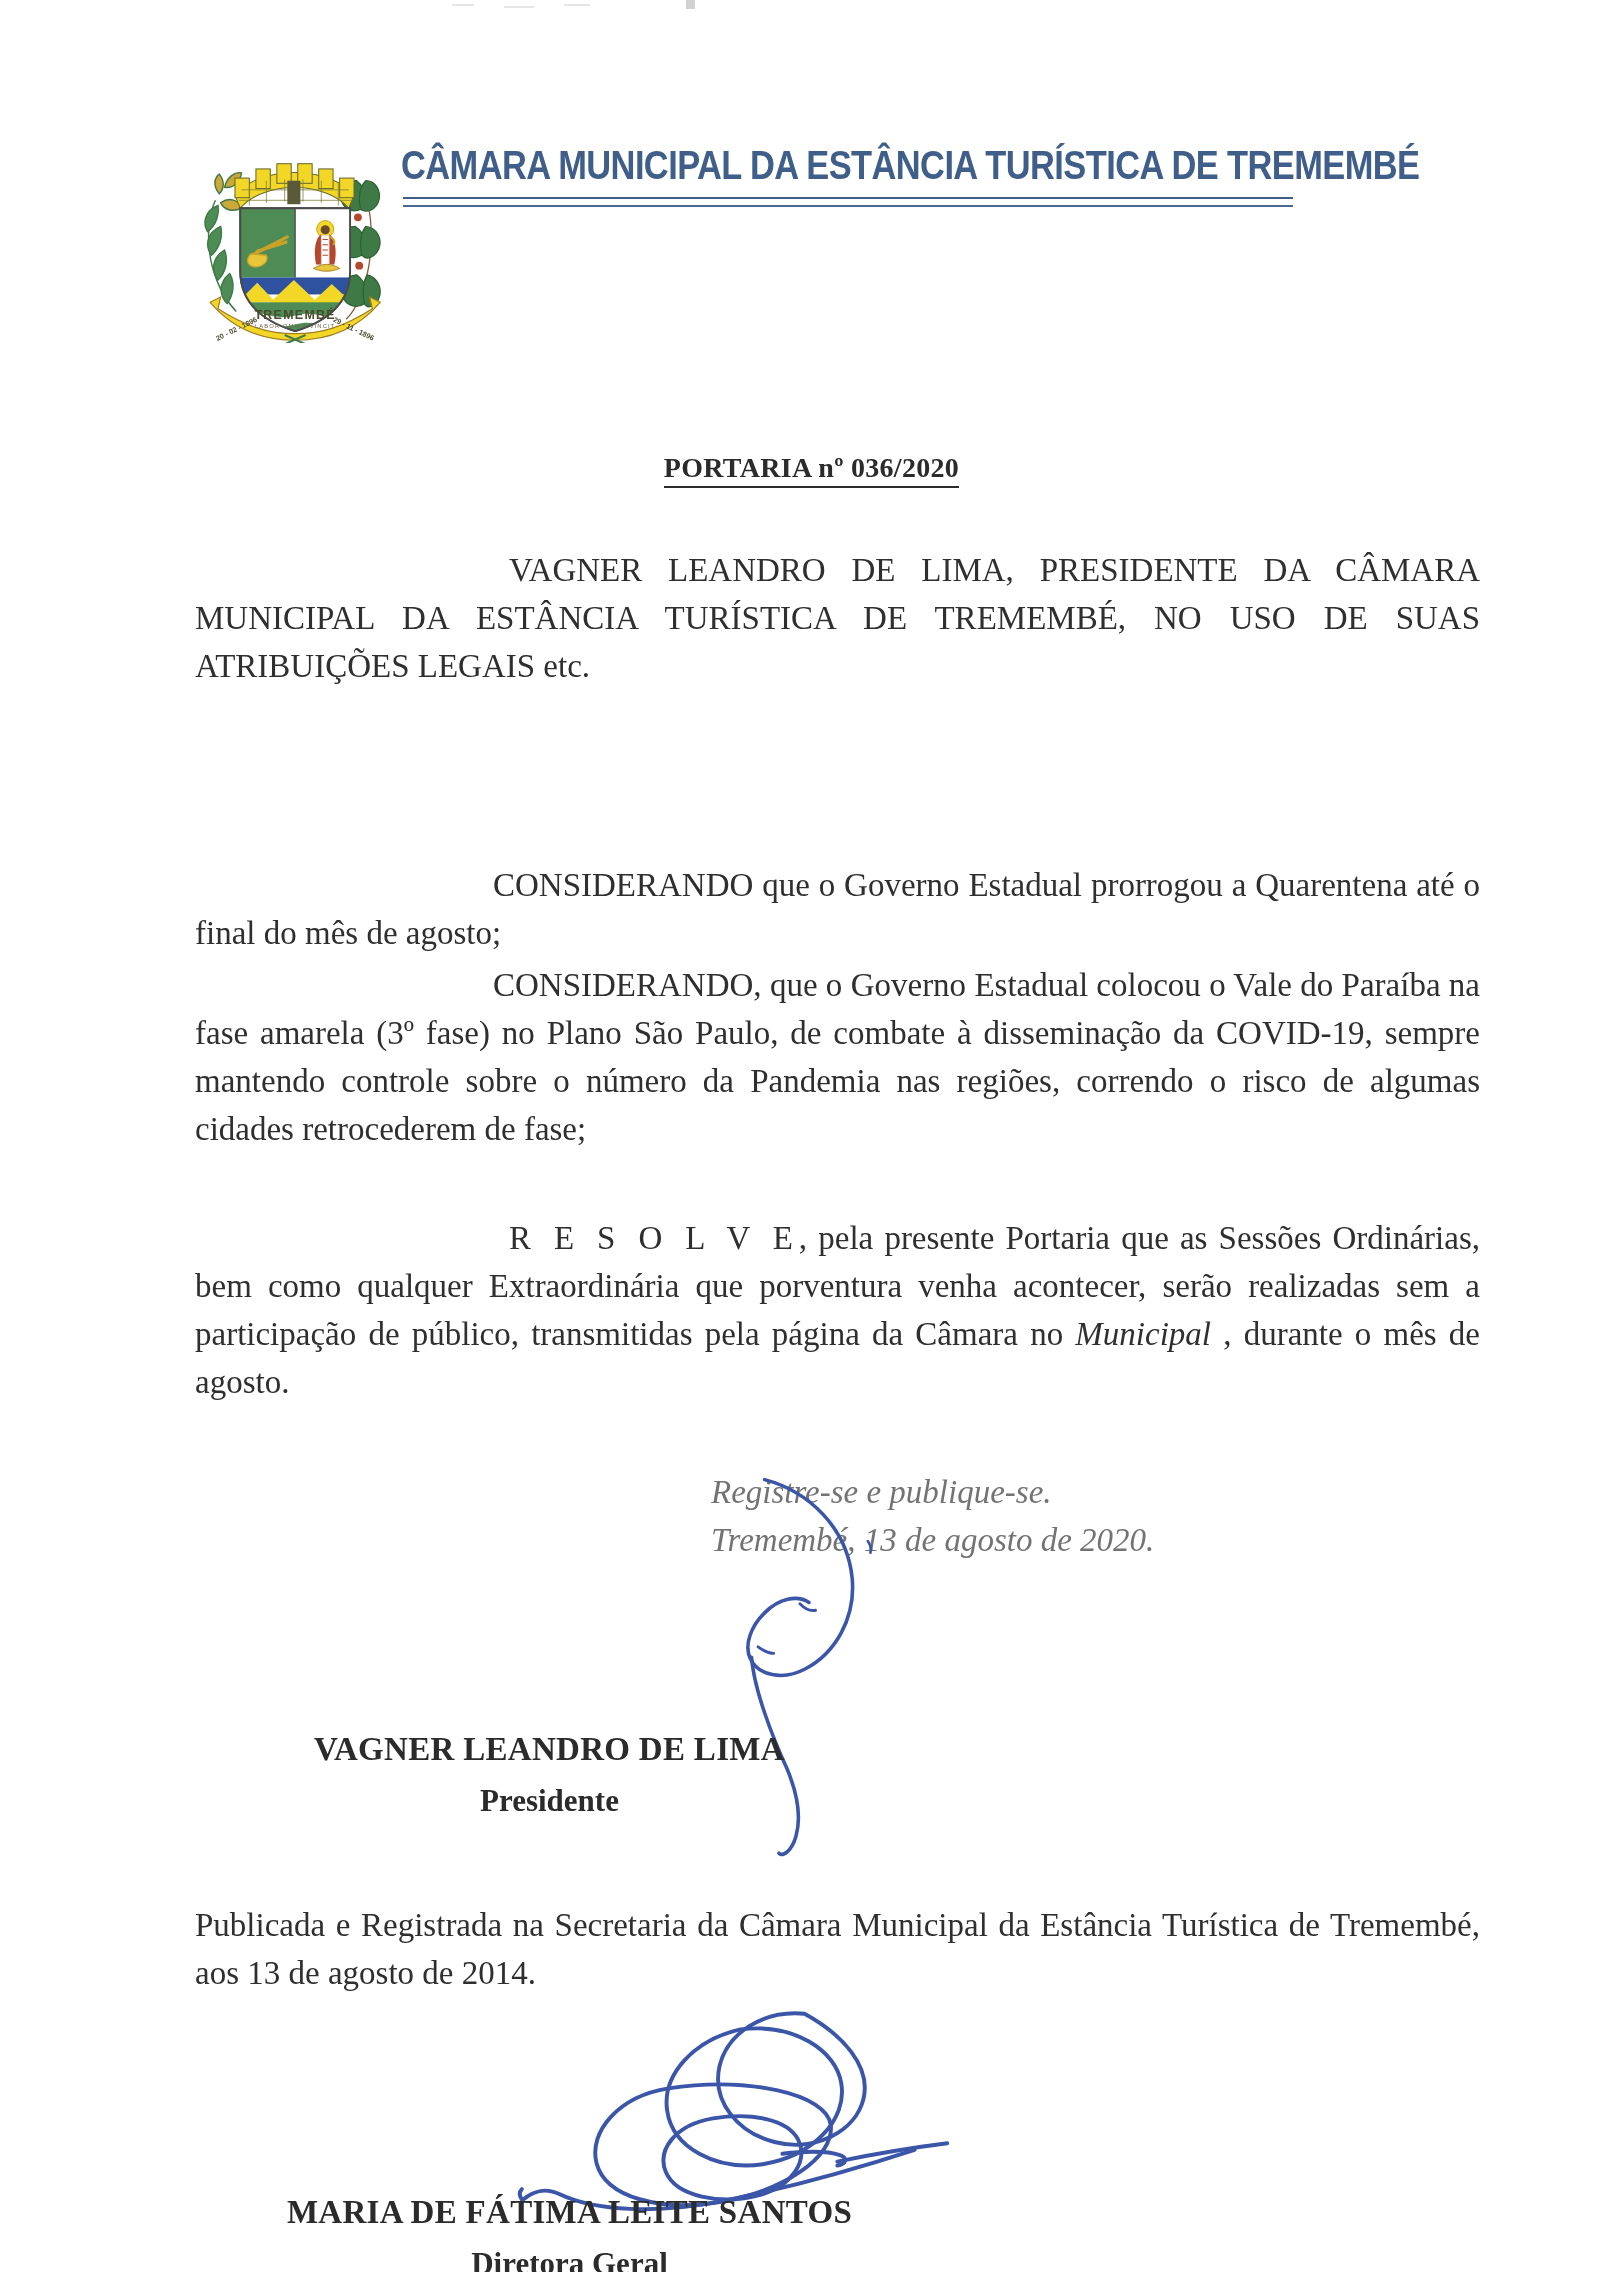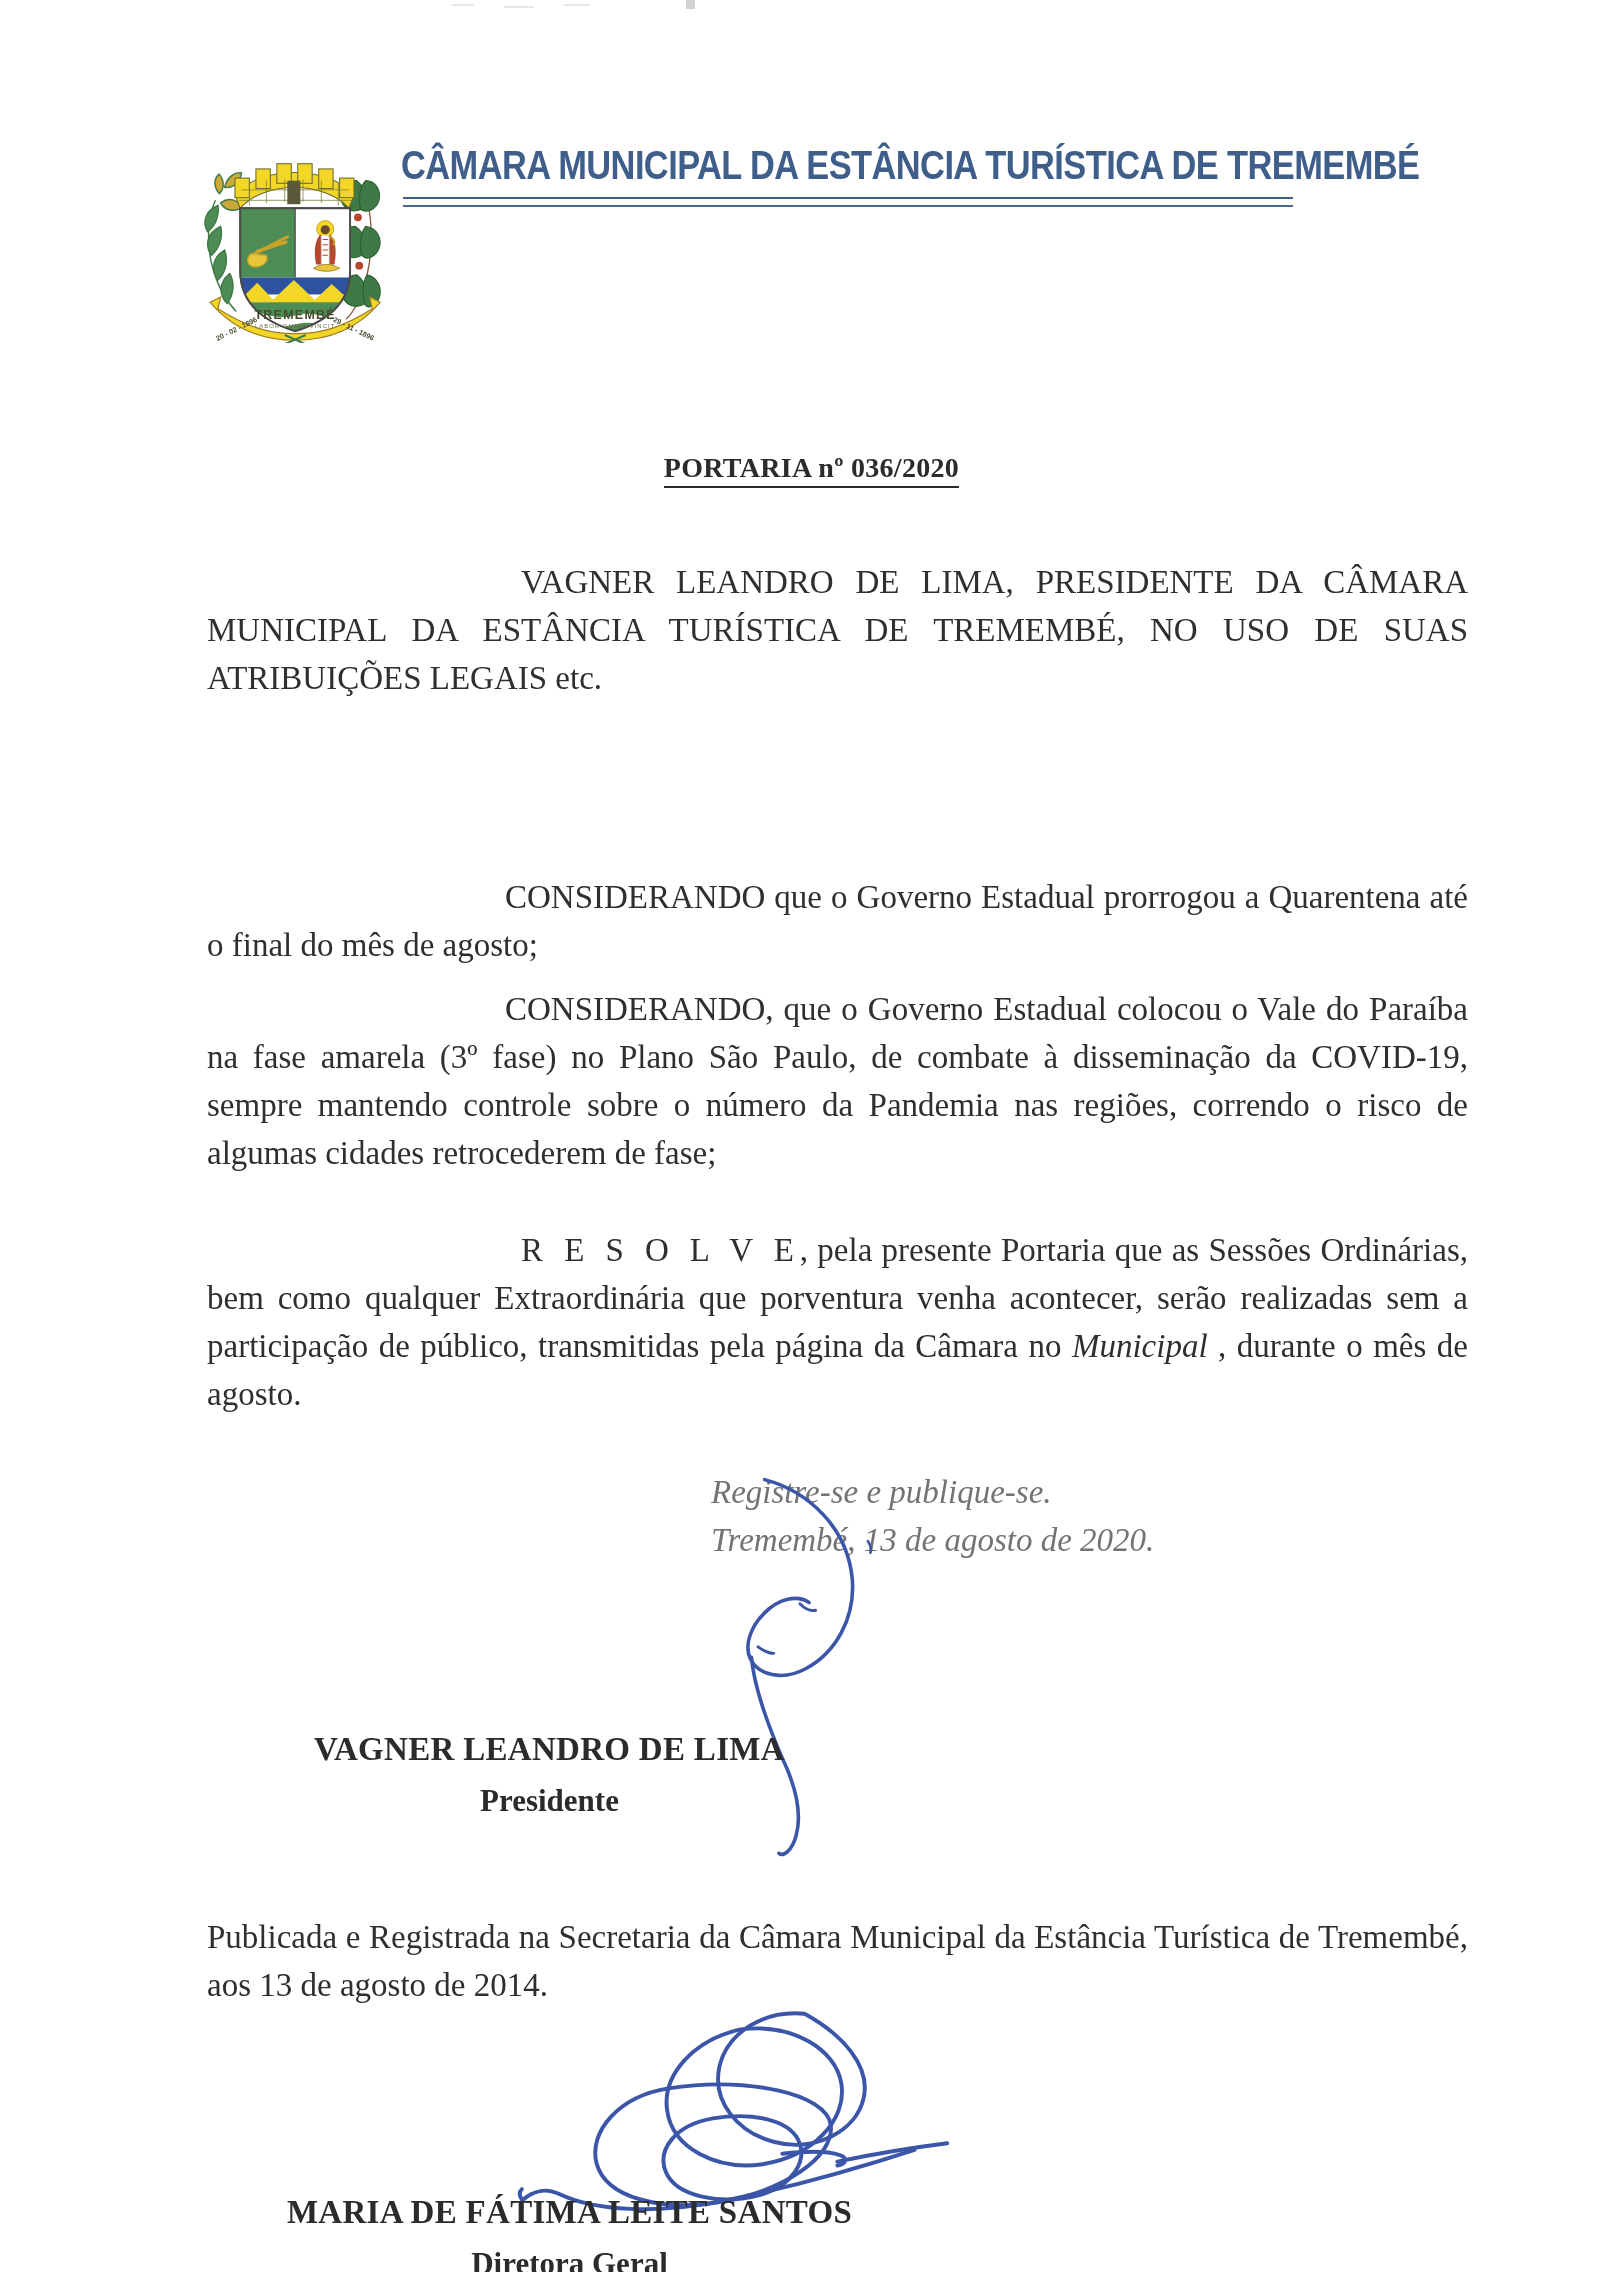--- a/index.html
+++ b/index.html
@@ -103,21 +103,21 @@
   .body-block {
     position: absolute;
     left: 191px;
     width: 1293px;
     font-size: 33px;
     line-height: 48px;
     text-align: justify;
     text-justify: inter-word;
     color: #2f2f2f;
   }
-  .body-block p { margin: 16px; }
+  .body-block p { margin: 4px; }
   .indent { display: inline-block; width: 314px; }
   .indent-wide { display: inline-block; width: 298px; }
   .resolve-word { letter-spacing: 5.9px; }
   .it { font-style: italic; }
 
   #preamble      { top: 542px; }
   #considerandos { top: 857px; }
   #resolve       { top: 1210px; }
   #publicacao    { top: 1897px; }
 

